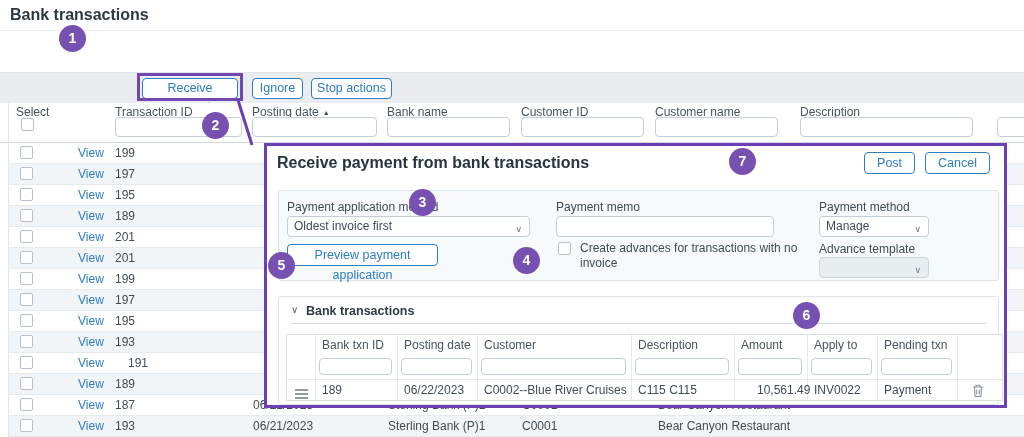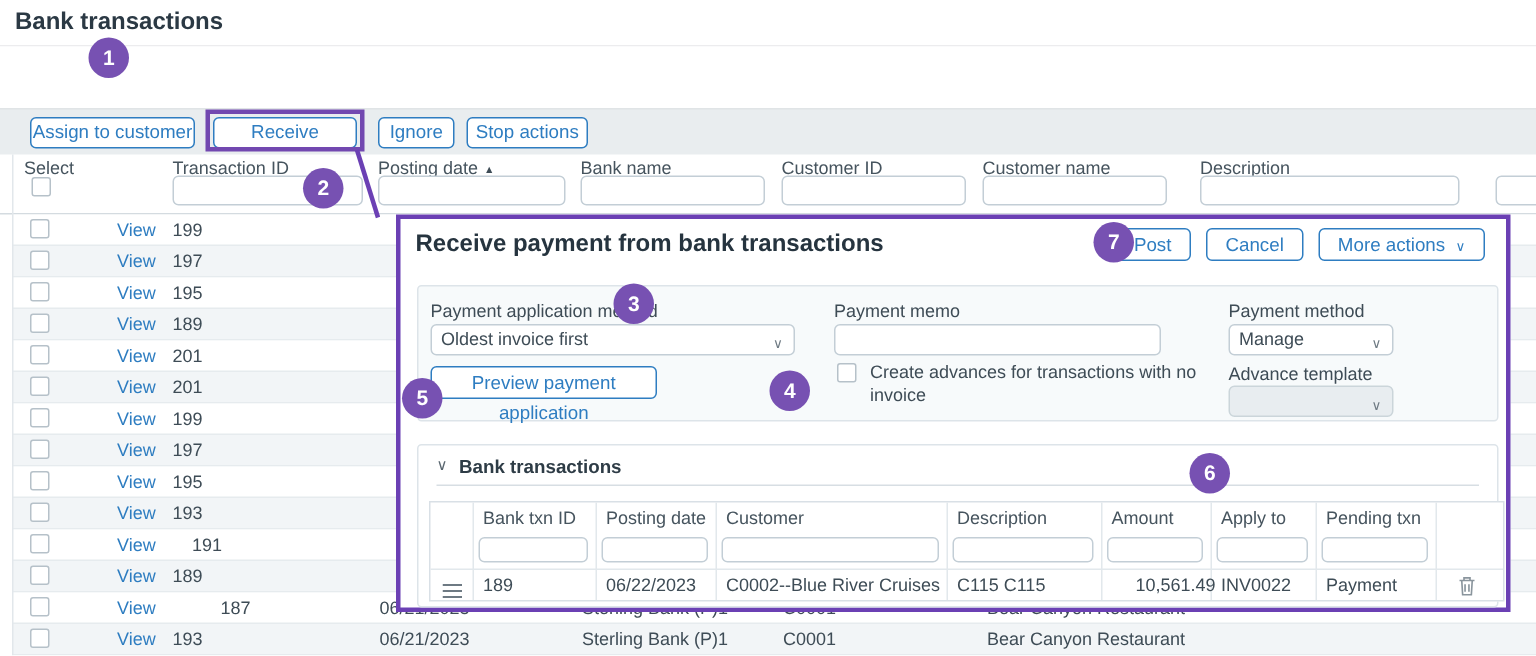--- a/index.html
+++ b/index.html
@@ -81,21 +81,20 @@
   <div class="viewbar">
     <div class="view-selector"><span>Cash in</span><span class="caret">▼</span></div>
     <div class="manage-views"><span>Manage views</span><span class="caret" style="font-size:6px;">▼</span></div>
     <div class="vdiv" style="left:163px;"></div>
     <div class="blue-link abs" style="left:177px;top:48px;">Advanced filters</div>
     <div class="vdiv" style="left:258px;"></div>
     <div class="blue-link abs" style="left:271px;top:48px;">Clear all filters</div>
   </div>
 
   <div class="actionbar">
-    <div class="btn" style="left:20px;top:5px;width:110px;">Assign to customer</div>
     <div class="btn" style="left:142px;top:5px;width:96px;">Receive payments</div>
     <div class="btn" style="left:252px;top:5px;width:51px;">Ignore</div>
     <div class="btn" style="left:311px;top:5px;width:81px;">Stop actions</div>
   </div>
   <div class="hl-box"></div>
 
   <div class="thead">
     <div class="hlabel" style="left:16px;">Select</div>
     <div class="cb" style="left:21px;top:15px;"></div>
     <div class="hlabel" style="left:115px;">Transaction ID</div>
@@ -171,21 +170,21 @@
         <div class="tc" style="left: 120px;">191</div>
       </div>
       <div class="trow alt" style="top: 231px;">
         <div class="cb" style="left: 12px; top: 3px;"></div>
         <div class="tc view-link" style="left: 70px;">View</div>
         <div class="tc" style="left: 107px;">189</div>
       </div>
       <div class="trow" style="top: 252px;">
         <div class="cb" style="left: 12px; top: 3px;"></div>
         <div class="tc view-link" style="left: 70px;">View</div>
-        <div class="tc" style="left: 107px; margin-left: 32px;">187</div>
+        <div class="tc" style="left: 107px;">187</div>
         <div class="tc" style="left: 245px;">06/21/2023</div>
         <div class="tc" style="left: 380px;">Sterling Bank (P)1</div>
         <div class="tc" style="left: 514px;">C0001</div>
         <div class="tc" style="left: 650px;">Bear Canyon Restaurant</div>
       </div>
       <div class="trow alt" style="top: 273px;">
         <div class="cb" style="left: 12px; top: 3px;"></div>
         <div class="tc view-link" style="left: 70px;">View</div>
         <div class="tc" style="left: 107px;">193</div>
         <div class="tc" style="left: 245px;">06/21/2023</div>
@@ -193,21 +192,20 @@
         <div class="tc" style="left: 514px;">C0001</div>
         <div class="tc" style="left: 650px;">Bear Canyon Restaurant</div>
       </div>
     </div>
 
   <div class="dialog">
     <div class="dlg-title">Receive payment from bank transactions</div>
     <div class="dlg-btns">
       <div class="dlg-btn">Post</div>
       <div class="dlg-btn">Cancel</div>
-      <div class="dlg-btn"><span>More actions</span>&nbsp;&nbsp;<span style="font-size:9px;">∨</span></div>
     </div>
 
     <div class="panel" style="top:44px;height:91px;">
       <div class="flabel" style="left:8px;top:9px;">Payment application method</div>
       <div class="select" style="left:8px;top:25px;width:243px;"><span>Oldest invoice first</span><span class="chev">∨</span></div>
       <div class="btn" style="left:8px;top:53px;width:151px;height:22px;line-height:20px;">Preview payment application</div>
 
       <div class="flabel" style="left:277px;top:9px;">Payment memo</div>
       <input class="tinput" style="left: 277px; top: 25px; width: 218px;" value="">
       <div class="cb" style="left:279px;top:51px;"></div>

